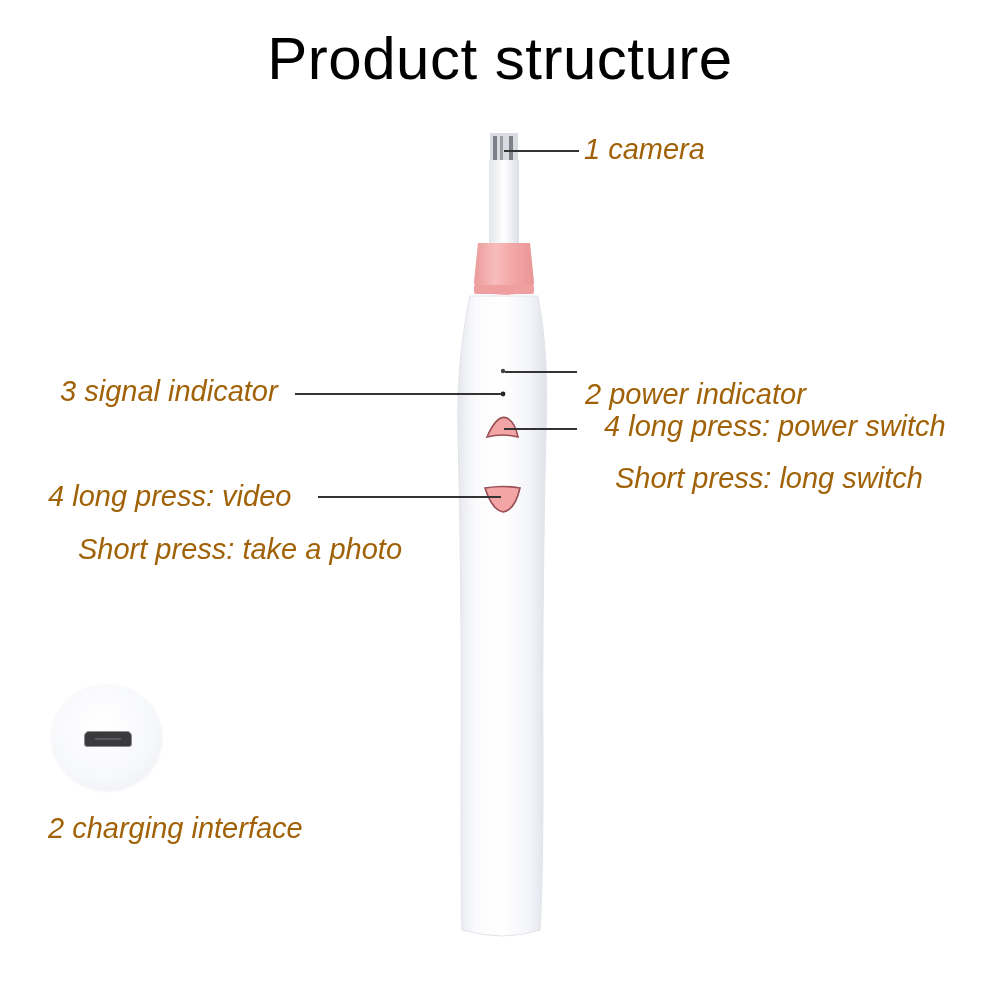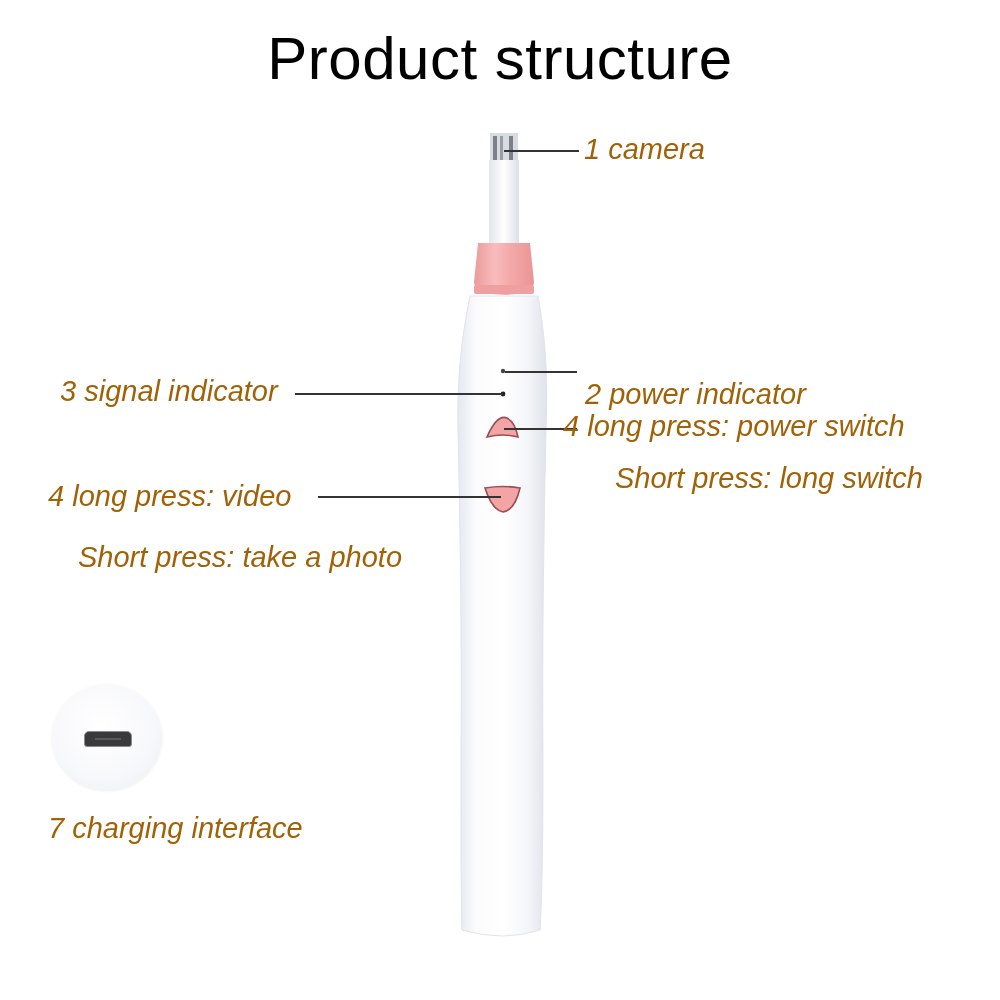--- a/index.html
+++ b/index.html
@@ -71,21 +71,21 @@
 
 <div class="leader" style="left:504px; top:150px; width:75px;"></div>
 <div class="leader" style="left:505px; top:371px; width:72px;"></div>
 <div class="leader" style="left:295px; top:393px; width:208px;"></div>
 <div class="leader" style="left:504px; top:428px; width:73px;"></div>
 <div class="leader" style="left:318px; top:496px; width:183px;"></div>
 
 <div class="label" style="left:584px; top:133px;">1 camera</div>
 <div class="label" style="left:585px; top:354px;margin-top:24px;">2 power indicator</div>
 <div class="label" style="left:48px; top:375px;margin-left:12px;">3 signal indicator</div>
-<div class="label" style="left:563px; top:410px;">4 long press: power switch</div>
+<div class="label" style="left:604px; top:410px;">4 long press: power switch</div>
 <div class="label" style="left:615px; top:462px;">Short press: long switch</div>
 <div class="label" style="left:48px; top:480px;">4 long press: video</div>
-<div class="label" style="left:78px; top:533px;margin-top:8px;">Short press: take a photo</div>
+<div class="label" style="left:78px; top:533px;">Short press: take a photo</div>
 
 <div class="port-disc">
   <div class="port-slot"></div>
 </div>
-<div class="label" style="left:48px; top:812px;">7 charging interface</div>
+<div class="label" style="left:48px; top:812px;">2 charging interface</div>
 
 </body></html>

